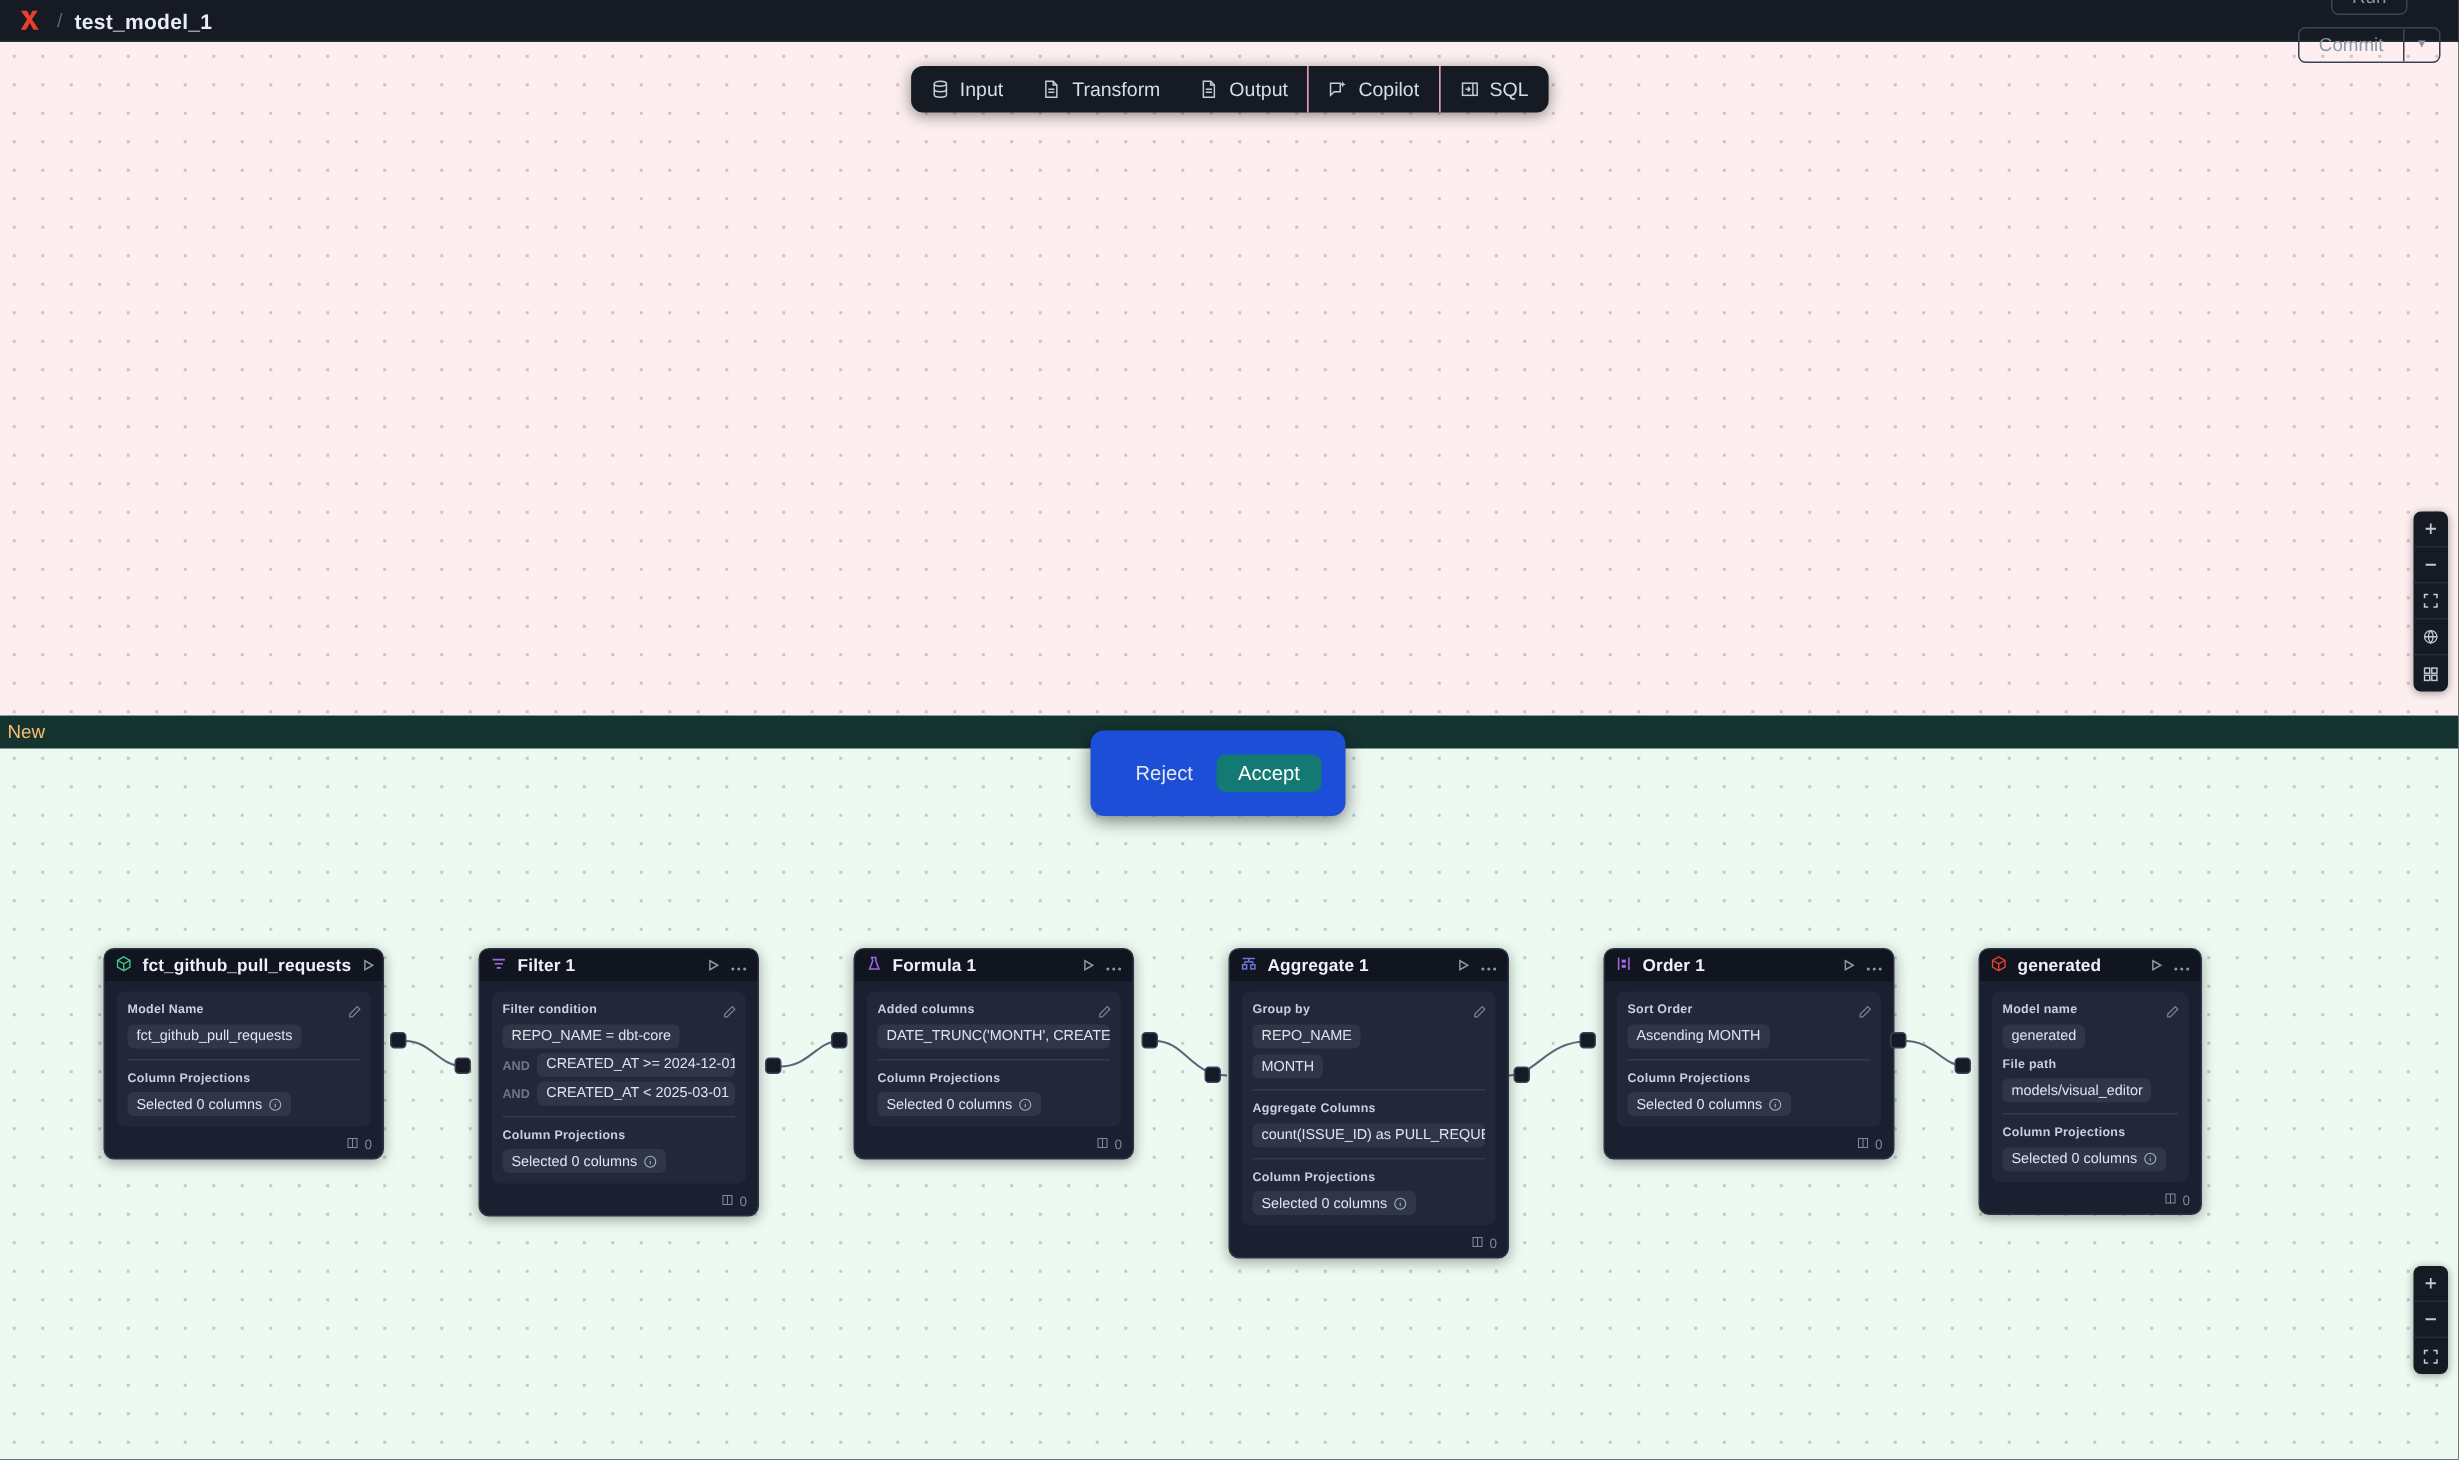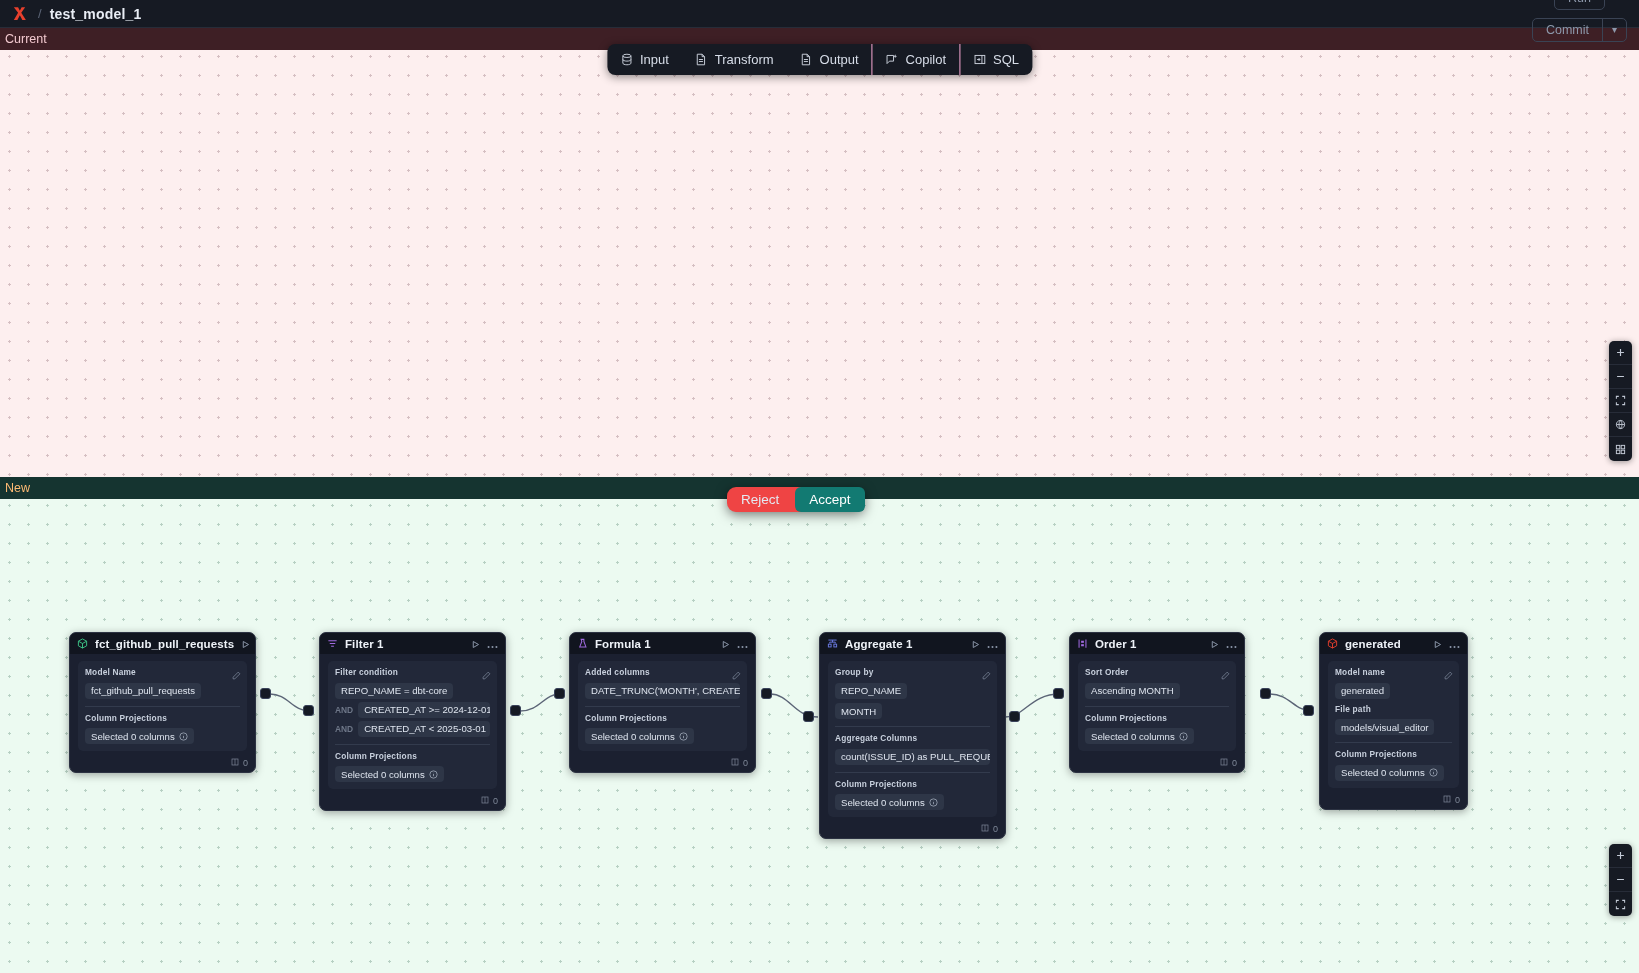--- a/index.html
+++ b/index.html
@@ -63,21 +63,21 @@
   .tb-item {
     display: flex; align-items: center; gap: 6px; padding: 0 13px;
     color: #d7dde8; font-size: 13px; white-space: nowrap;
   }
   .tb-item + .tb-item.bordered { border-left: 1px solid #f9a8d4; }
   .tb-ico { width: 14px; height: 14px; display: inline-block; opacity: .92; }
 
   
   .decision {
     position: absolute; top: 487px; left: 727px;
-    background: #ef4444; border-radius: 9px; padding: 0;
+    background: #1d4ed8; border-radius: 9px; padding: 16px;
     display: flex; align-items: center; gap: 2px; z-index: 35;
     box-shadow: 0 3px 12px rgba(0,0,0,.5);
   }
   .dec-btn { font-size: 13.5px; padding: 5px 14px; border-radius: 6px; color: #e4e9f1; background: transparent; border: none; font-family: "Liberation Sans", sans-serif;}
   .dec-btn.accept { background: #127a72; color: #ffffff; }
 
   
   .zoomstack {
     position: absolute; right: 7px; width: 23px;
     background: #161a23; border-radius: 5px; z-index: 25;
@@ -149,21 +149,20 @@
       <button class="btn-outline">Run</button>
       <div class="split">
         <span class="s-main">Commit</span>
         <span class="s-caret">▾</span>
       </div>
     </div>
   </div>
 
   <div class="pane pane-current">
     <div class="dots"></div>
-    <div class="pane-label lbl-current">Current</div>
   </div>
 
   <div class="pane pane-new">
     <div class="dots dots-new"></div>
     <div class="pane-label lbl-new">New</div>
 
     <svg class="edges">
       <g fill="none" stroke="#5c6577" stroke-width="1.4">
         <path d="M270,217 C288,217 292,234 310,234"></path>
         <path d="M520,234 C540,234 544,217 560,217"></path>
@@ -373,21 +372,21 @@
       </div>
       <div class="node-foot">
         <span><svg width="8" height="8" viewBox="0 0 16 16" fill="none" stroke="#7f8899" stroke-width="1.4">
               <rect x="2" y="2" width="12" height="12"></rect>
               <path d="M8 2 v12"></path>
             </svg></span>
         <span>0</span>
       </div>
     </div>
 
-    <div class="node" style="left:1069px; top:155px; width:176px;">
+    <div class="node" style="left:1069px; top:155px; width:194px;">
       <div class="node-head">
         <span>
           <svg width="11" height="11" viewBox="0 0 16 16" fill="none" stroke="#a06ae0" stroke-width="1.5">
               <path d="M3 2 v12 M13 2 v12"></path>
               <rect x="6" y="4" width="4" height="3" fill="#a06ae0" stroke="none"></rect>
               <rect x="6" y="9" width="4" height="3" fill="#a06ae0" stroke="none"></rect>
             </svg>
         </span>
         <span class="node-title">Order 1</span>
         <span class="node-head-actions">

